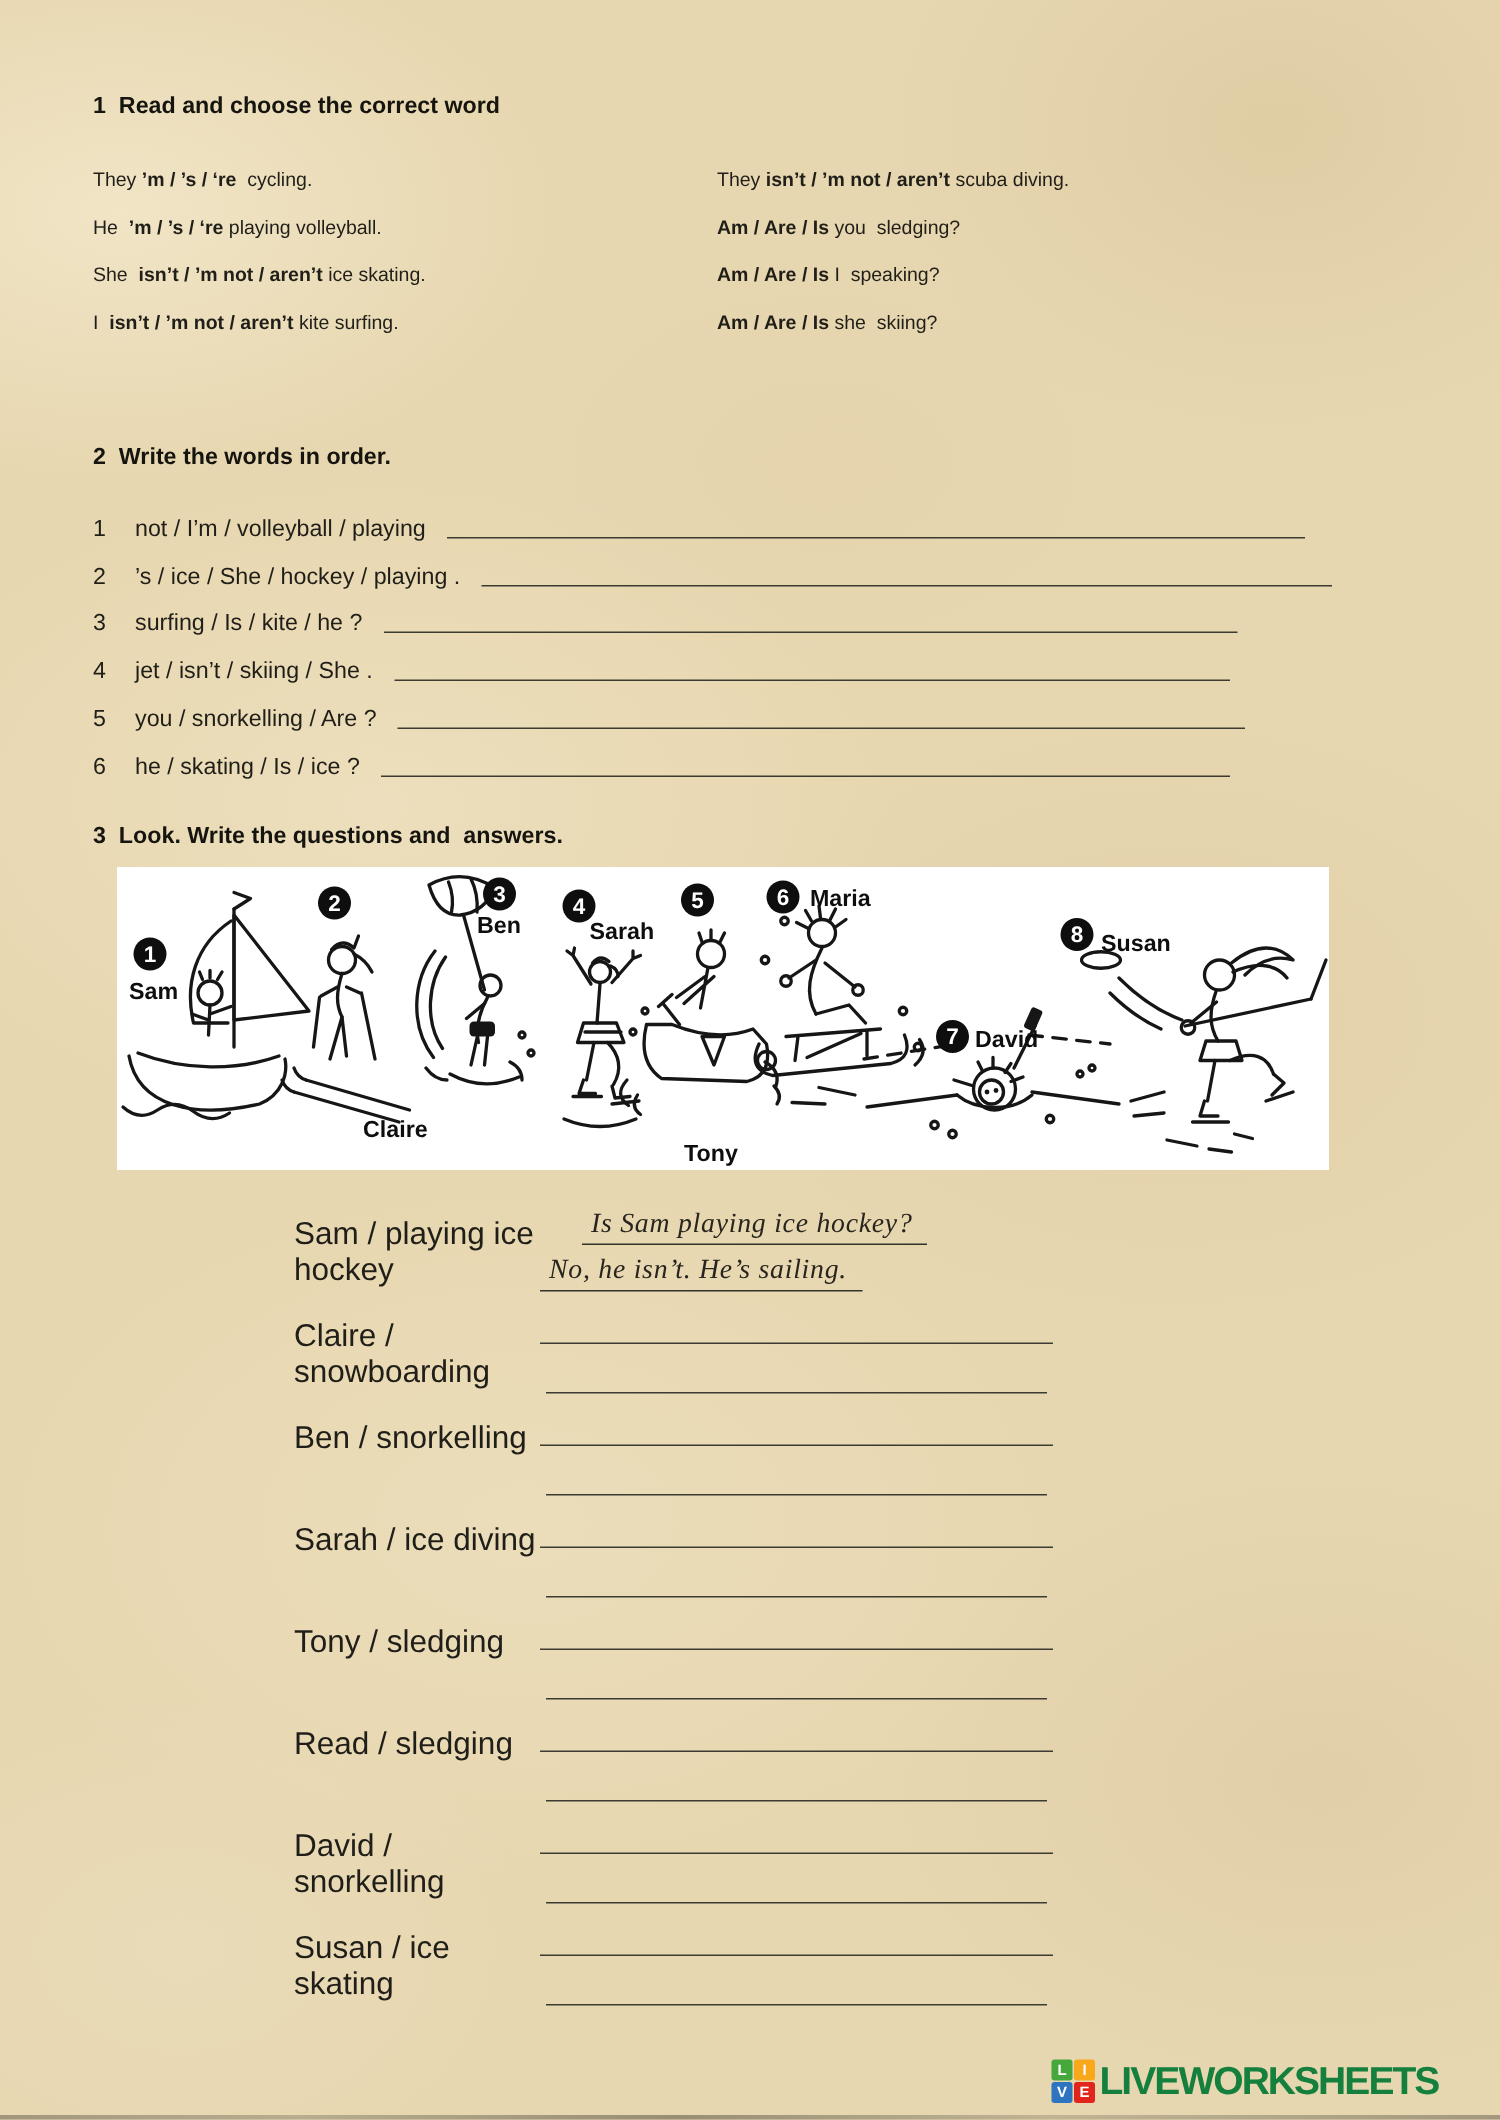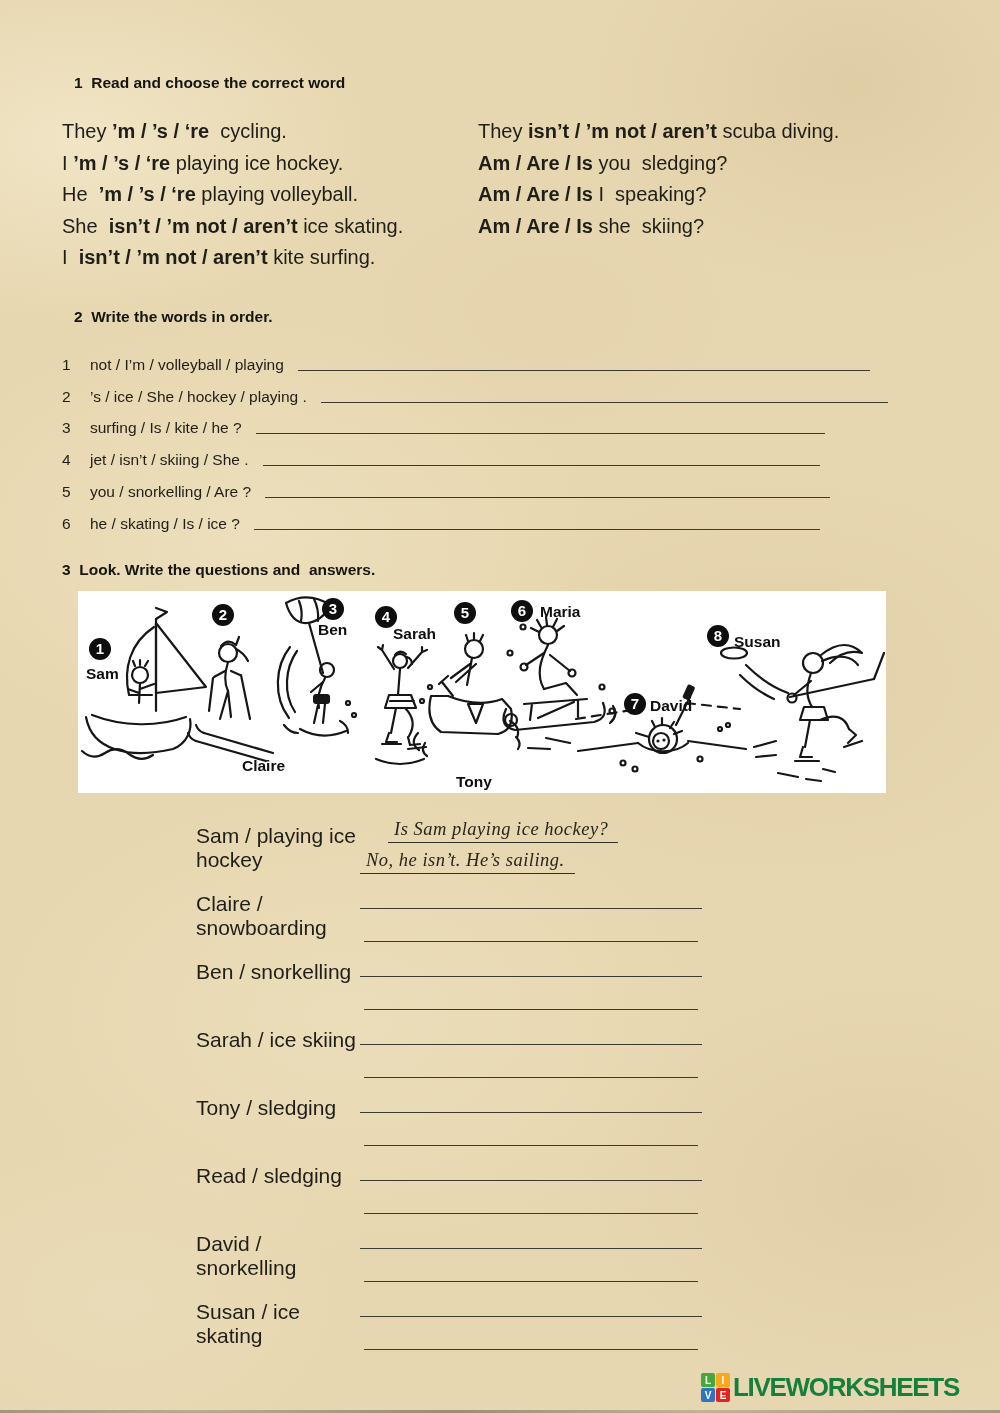--- a/index.html
+++ b/index.html
@@ -15,26 +15,26 @@
       radial-gradient(500px 320px at 25% 38%, rgba(244,232,204,.45), transparent 70%),
       radial-gradient(450px 300px at 78% 48%, rgba(218,198,157,.42), transparent 70%),
       radial-gradient(520px 340px at 35% 72%, rgba(241,228,198,.48), transparent 70%),
       radial-gradient(430px 300px at 88% 84%, rgba(215,195,155,.42), transparent 70%),
       radial-gradient(300px 200px at 55% 22%, rgba(226,208,170,.5),  transparent 70%),
       radial-gradient(340px 240px at 12% 92%, rgba(236,223,192,.5),  transparent 70%);
   }
   b { font-weight:bold; }
   .row, .ex2-row, .qa-label, h2.hd { white-space:pre-wrap; }
 
-  h2.hd { font-size:15.5px; font-weight:bold; margin:12px; color:#15140f; }
+  h2.hd { font-size:15.5px; font-weight:bold; margin:0; color:#15140f; }
 
   
   #ex1 { position:absolute; top:62px; left:62px; right:0; }
   #ex1 .grid { margin-top:24px; display:grid; grid-template-columns:416px auto; }
-  #ex1 .row { font-size:20px; line-height:31.6px; }
+  #ex1 .row { font-size:13px; line-height:31.6px; }
 
   
   #ex2 { position:absolute; top:296px; left:62px; width:938px; }
   #ex2 .items { margin-top:16px; }
   .ex2-row { display:flex; align-items:flex-end; height:31.8px; font-size:15.5px; }
   .ex2-row .num { width:28px; }
   .ex2-row .blank { flex:1 1 auto; border-bottom:1.6px solid #3c3b32; margin:0 0 3px 14px; height:18px; }
   .ex2-row:nth-child(1) .blank { margin-right:130px; }
   .ex2-row:nth-child(2) .blank { margin-right:112px; }
   .ex2-row:nth-child(3) .blank { margin-right:175px; }
@@ -79,21 +79,20 @@
       rgba(88,82,68,.55) 45%, rgba(136,128,108,.4) 70%, rgba(96,90,76,.5)); }
 </style>
 </head>
 <body>
 
 <section id="ex1">
   <h2 class="hd">1&nbsp; Read and choose the correct word</h2>
   <div class="grid">
     <div>
       <div class="row"><span>They </span><b>’m / ’s / ‘re</b><span> &nbsp;cycling.</span></div>
-      <div class="row"><span>I </span><b>’m / ’s / ‘re</b><span> playing ice hockey.</span></div>
       <div class="row"><span>He &nbsp;</span><b>’m / ’s / ‘re</b><span> playing volleyball.</span></div>
       <div class="row"><span>She &nbsp;</span><b>isn’t / ’m not / aren’t</b><span> ice skating.</span></div>
       <div class="row"><span>I &nbsp;</span><b>isn’t / ’m not / aren’t</b><span> kite surfing.</span></div>
     </div>
     <div>
       <div class="row"><span>They </span><b>isn’t / ’m not / aren’t</b><span> scuba diving.</span></div>
       <div class="row"><b>Am / Are / Is</b><span> you &nbsp;sledging?</span></div>
       <div class="row"><b>Am / Are / Is</b><span> I &nbsp;speaking?</span></div>
       <div class="row"><b>Am / Are / Is</b><span> she &nbsp;skiing?</span></div>
     </div>
@@ -300,21 +299,21 @@
         </div>
     </div>
     <div class="qa-row">
       <div class="qa-label">Ben / snorkelling</div>
       <div class="qa-lines">
           <div class="qa-line1"></div>
           <div class="qa-line2"></div>
         </div>
     </div>
     <div class="qa-row">
-      <div class="qa-label">Sarah / ice skiing</div>
+      <div class="qa-label">Sarah / ice diving</div>
       <div class="qa-lines">
           <div class="qa-line1"></div>
           <div class="qa-line2"></div>
         </div>
     </div>
     <div class="qa-row">
       <div class="qa-label">Tony / sledging</div>
       <div class="qa-lines">
           <div class="qa-line1"></div>
           <div class="qa-line2"></div>

